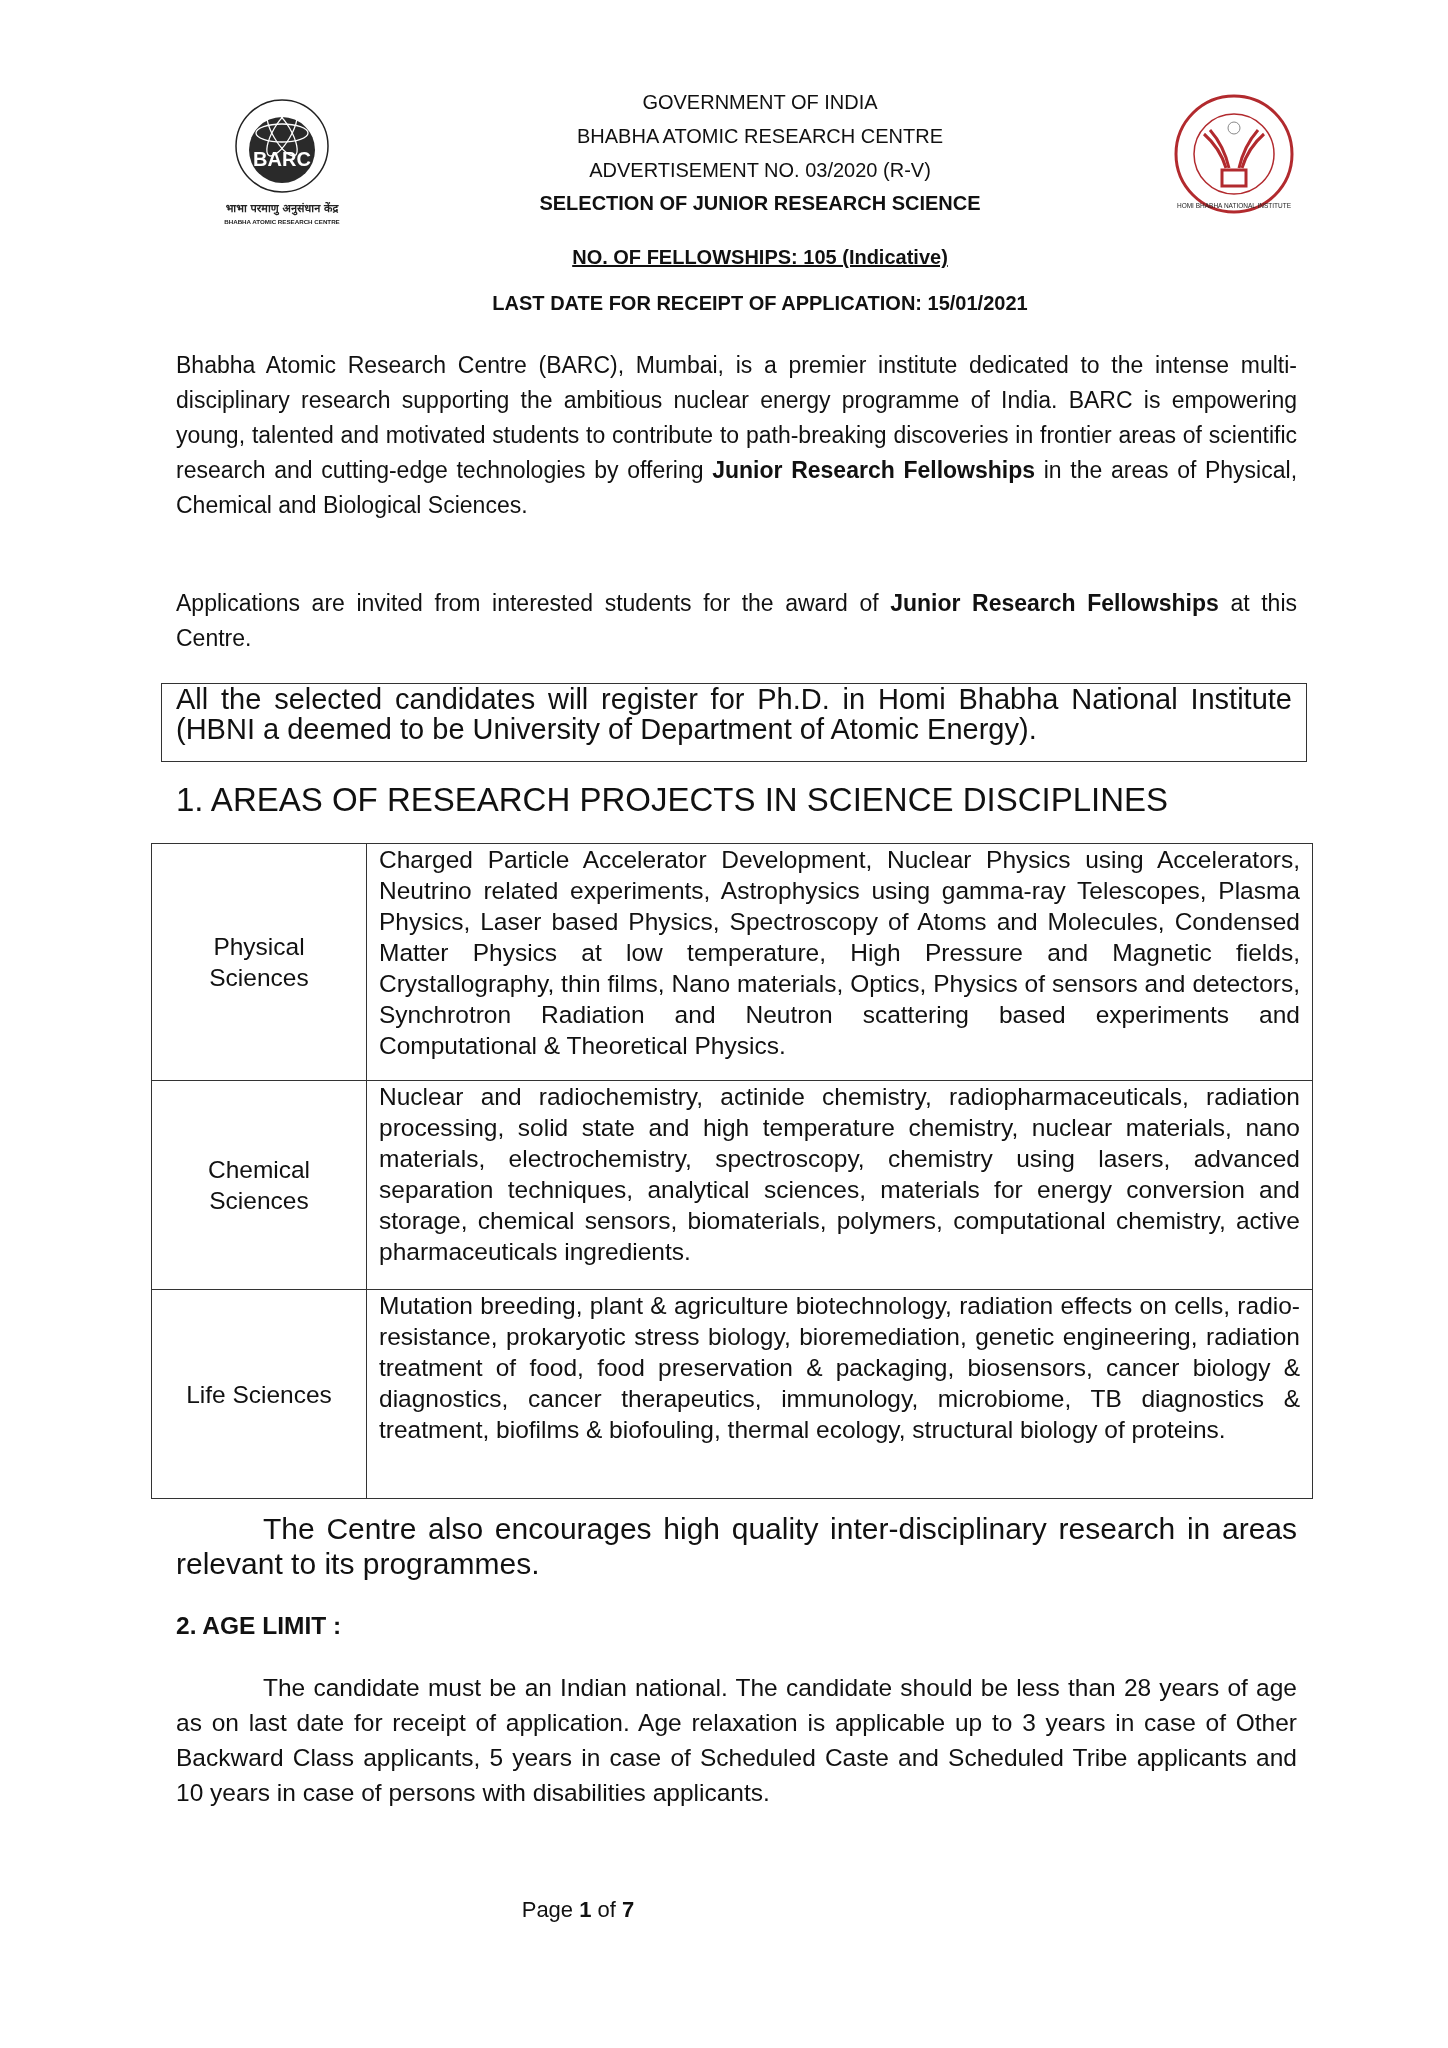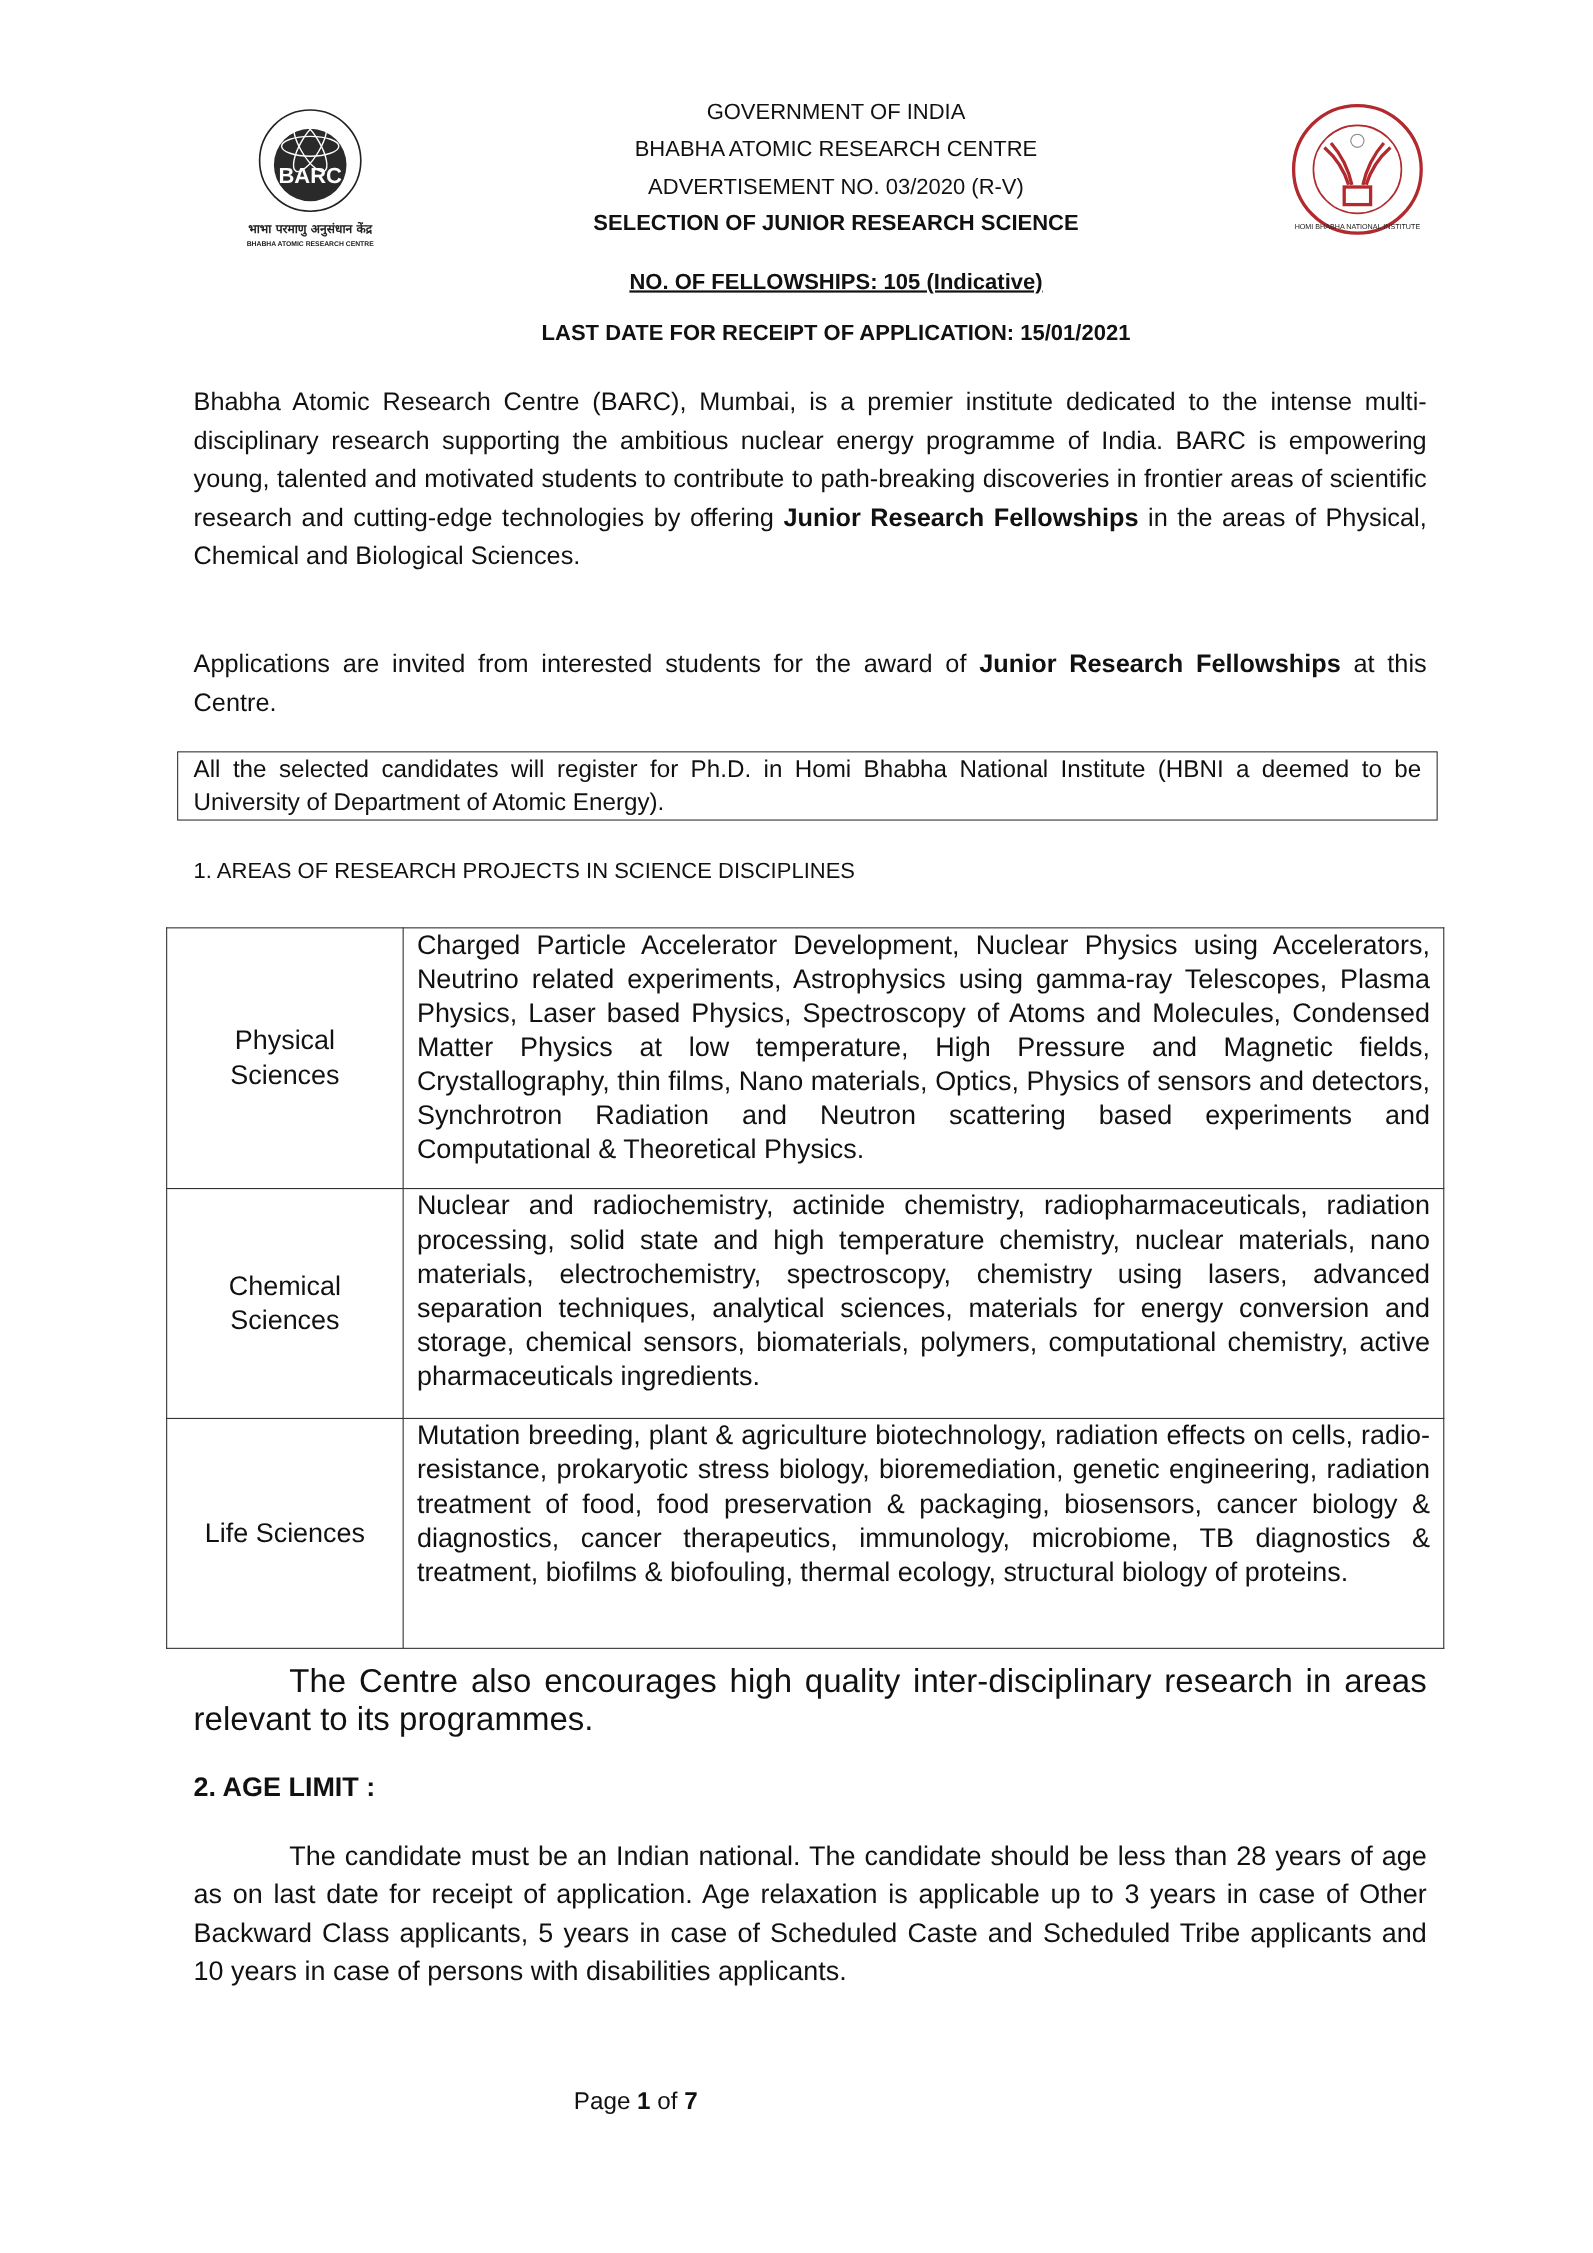--- a/index.html
+++ b/index.html
@@ -16,23 +16,23 @@
   .hdr-l1 { top: 85px; }
   .hdr-l2 { top: 119px; }
   .hdr-l3 { top: 153px; }
   .hdr-l4 { top: 186px; font-weight: bold; }
   .hdr-l5 { top: 240px; font-weight: bold; text-decoration: underline; }
   .hdr-l6 { top: 286px; font-weight: bold; left: 330px; width: 860px; }
 
   .para { left: 176px; width: 1121px; font-size: 23px; line-height: 35px; text-align: justify; }
   .p1 { top: 348px; }
   .p2 { top: 586px; }
-  .boxed { left: 161px; top: 683px; width: 1146px; height: 63px; border: 1.5px solid #333; box-sizing: border-box;
-           padding: 0 14px; font-size: 22px; line-height: 30px; text-align: justify; }
-  .sec1 { left: 176px; top: 781px; font-size: 20px; }
+  .boxed { left: 161px; top: 683px; width: 1146px; height: 79px; border: 1.5px solid #333; box-sizing: border-box;
+           padding: 0 14px; font-size: 29px; line-height: 30px; text-align: justify; }
+  .sec1 { left: 176px; top: 781px; font-size: 33px; }
 
   
   table.areas { position: absolute; left: 151px; top: 843px; width: 1162px; border-collapse: collapse; }
   table.areas td { border: 1.5px solid #333; vertical-align: top; font-size: 24.5px; line-height: 31px; }
   table.areas td.cat { width: 212px; text-align: center; vertical-align: middle; }
   table.areas td.desc { padding: 0 12px 8px 12px; text-align: justify; }
   .row-phys td { height: 228px; }
   .row-chem td { height: 200px; }
   .row-life td { height: 200px; }
 

